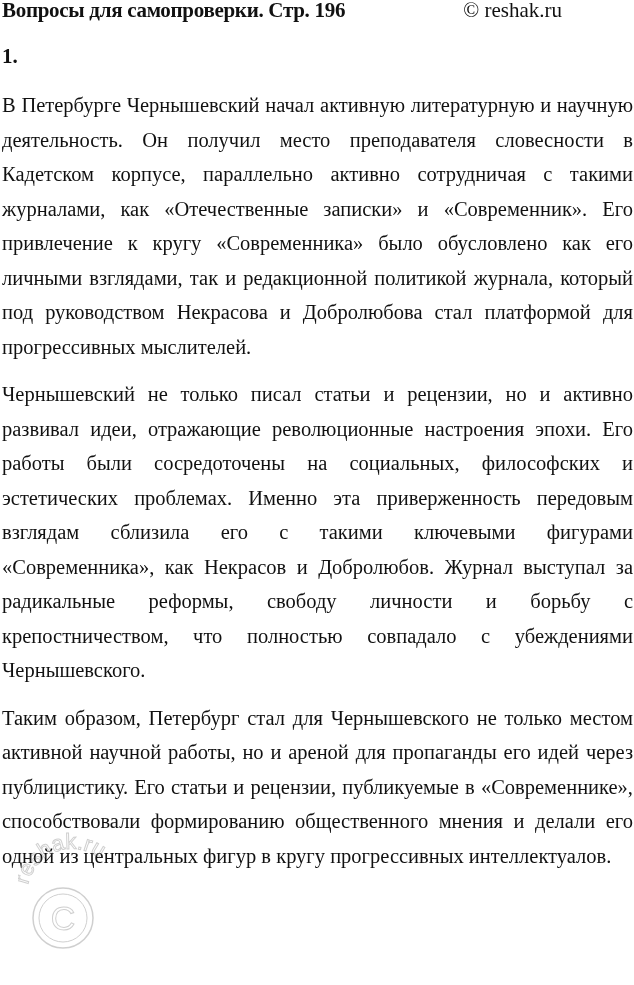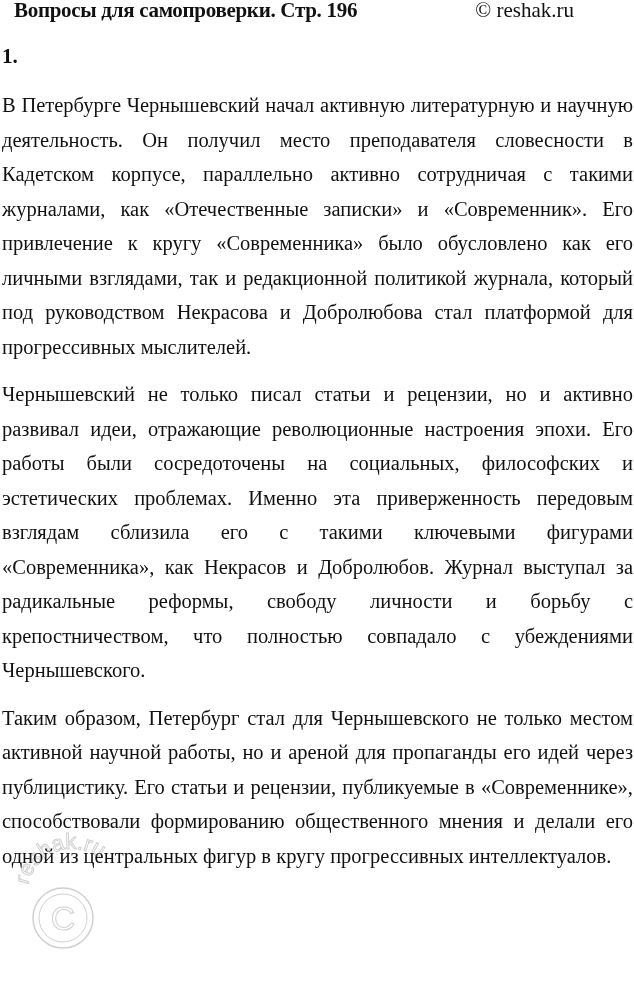--- a/index.html
+++ b/index.html
@@ -11,21 +11,21 @@
       width: 634px;
       height: 985px;
       position: relative;
       overflow: hidden;
       font-family: "Liberation Serif", "DejaVu Serif", serif;
       color: #111111;
     }
     .header {
       position: absolute;
       top: 0;
-      left: 12px;
+      left: 0;
       width: 564px;
       height: 24px;
     }
     .header-title {
       position: absolute;
       left: 2px;
       top: -2px;
       font-weight: bold;
       font-size: 21px;
       letter-spacing: -0.3px;

